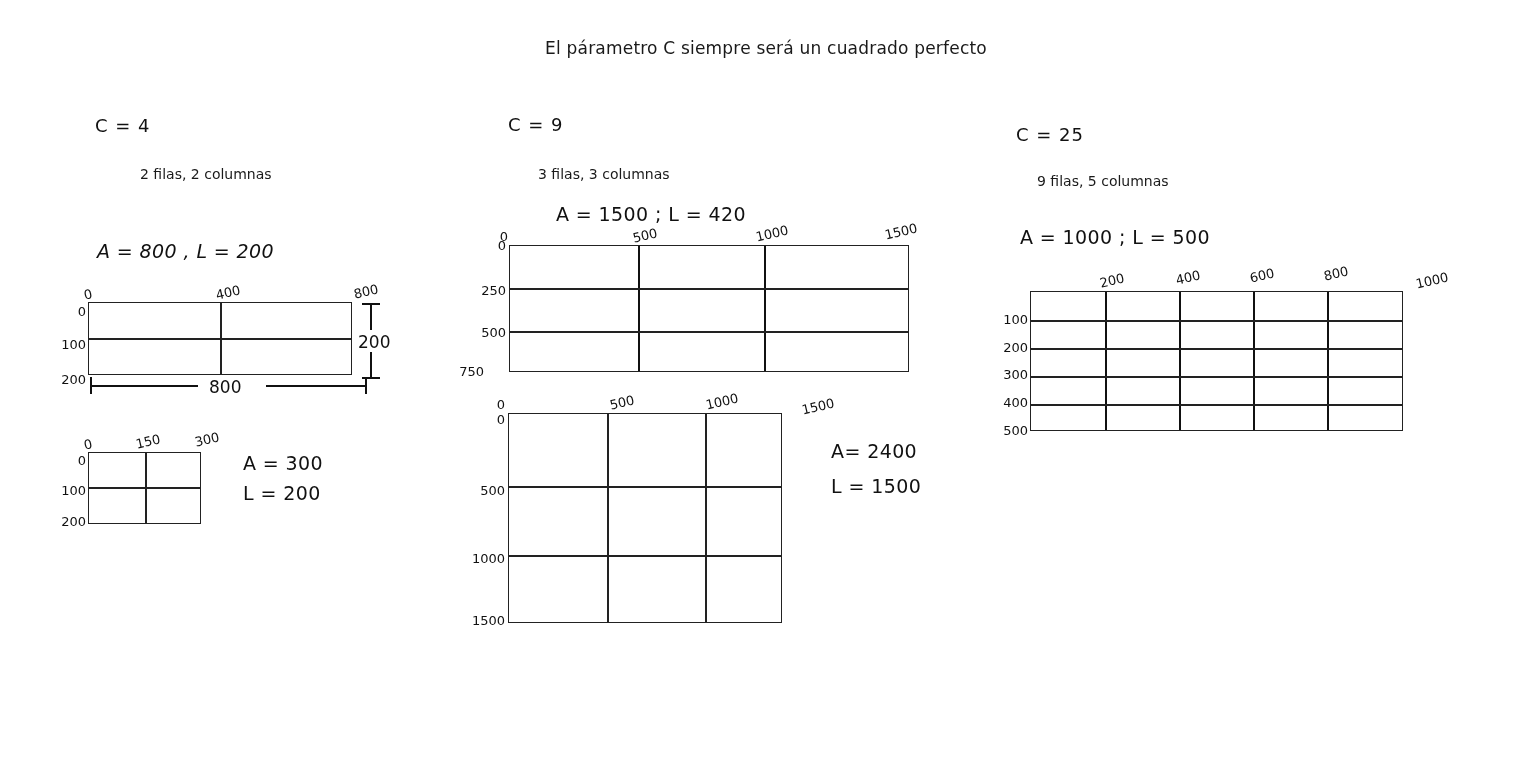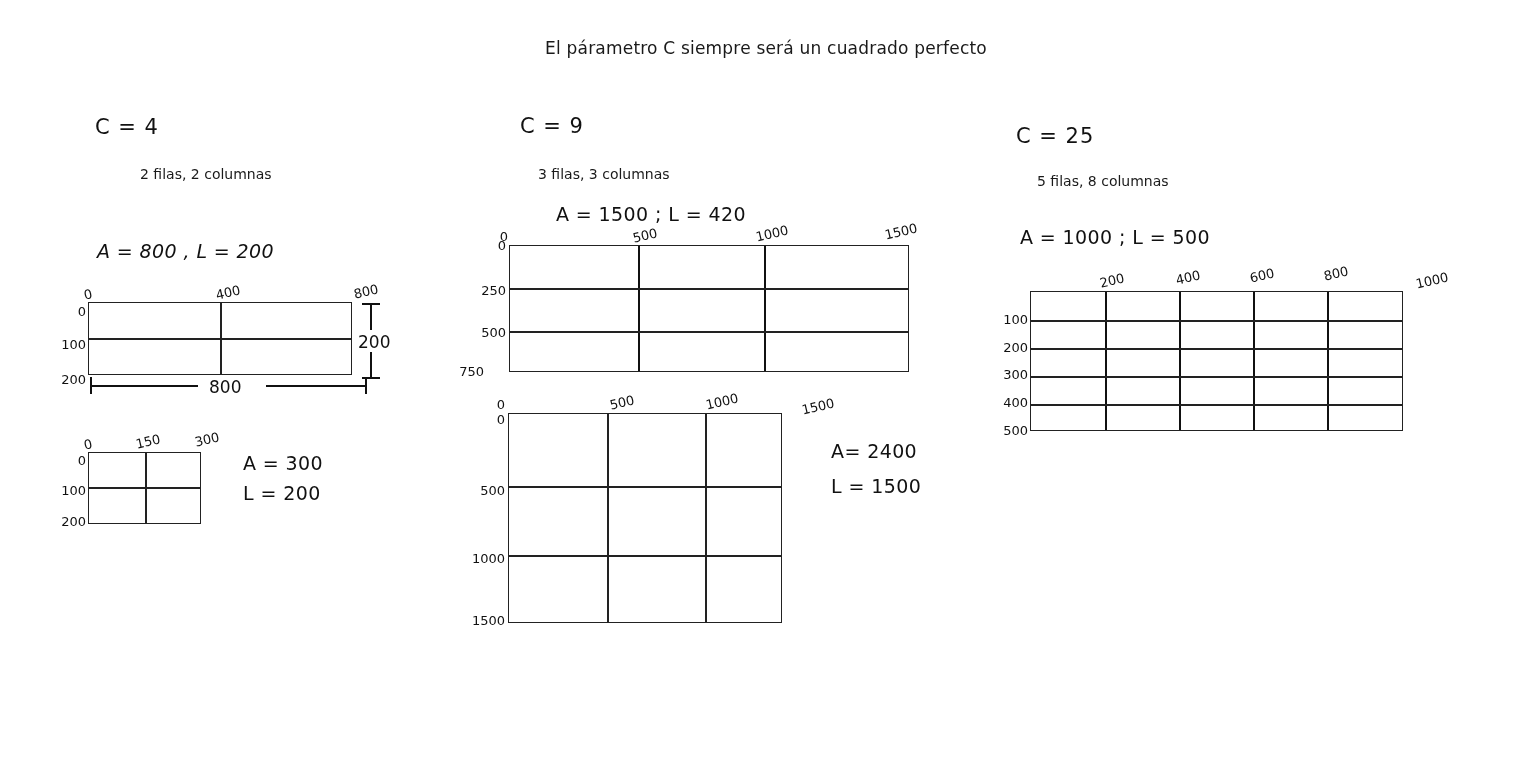--- a/index.html
+++ b/index.html
@@ -21,21 +21,21 @@
     top: 38px;
     left: 0;
     width: 1532px;
     text-align: center;
     font-size: 17px;
     letter-spacing: 0.2px;
     color: #1a1a1a;
   }
 
   .case-title {
-    font-size: 21px;
+    font-size: 18px;
     letter-spacing: 1px;
     color: #111;
   }
   .case-sub {
     font-size: 14px;
     color: #1a1a1a;
   }
 
   .grid {
     position: absolute;
@@ -129,21 +129,21 @@
 <div class="tick top" style="left:88px; top:452px;">0</div>
 <div class="tick top" style="left:148px; top:449px;">150</div>
 <div class="tick top" style="left:207px; top:447px;">300</div>
 <div class="tick left" style="left:86px; top:460px;">0</div>
 <div class="tick left" style="left:86px; top:490px;">100</div>
 <div class="tick left" style="left:86px; top:521px;">200</div>
 
 <div class="abs annot big" style="left:243px; top:452px;">A = 300</div>
 <div class="abs annot big" style="left:243px; top:482px;">L = 200</div>
 
-<div class="abs case-title" style="left:520px; top:114px;">C = 9</div>
+<div class="abs case-title" style="left:508px; top:114px;">C = 9</div>
 <div class="abs case-sub" style="left:538px; top:166px;">3 filas, 3 columnas</div>
 <div class="abs annot big" style="left:556px; top:203px;">A = 1500 ;  L = 420</div>
 
 <div class="grid" style="left:509px; top:245px; width:400px; height:127px;">
   <div class="gline-v thick" style="left:128px;"></div>
   <div class="gline-v thick" style="left:254px;"></div>
   <div class="gline-h" style="top:42px;"></div>
   <div class="gline-h" style="top:85px;"></div>
 </div>
 <div class="tick plain" style="left:504px; top:244px;">0</div>
@@ -167,21 +167,21 @@
 <div class="tick top" style="left:818px; top:414px;">1500</div>
 <div class="tick left" style="left:505px; top:419px;">0</div>
 <div class="tick left" style="left:505px; top:490px;">500</div>
 <div class="tick left" style="left:505px; top:558px;">1000</div>
 <div class="tick left" style="left:505px; top:620px;">1500</div>
 
 <div class="abs annot big" style="left:831px; top:440px;">A= 2400</div>
 <div class="abs annot big" style="left:831px; top:475px;">L = 1500</div>
 
 <div class="abs case-title" style="left:1016px; top:124px;">C = 25</div>
-<div class="abs case-sub" style="left:1037px; top:173px;">5 filas, 8 columnas</div>
+<div class="abs case-sub" style="left:1037px; top:173px;">9 filas, 5 columnas</div>
 <div class="abs annot big" style="left:1020px; top:226px;">A = 1000  ;  L = 500</div>
 
 <div class="grid" style="left:1030px; top:291px; width:373px; height:140px;">
   <div class="gline-v thick" style="left:74px;"></div>
   <div class="gline-v thick" style="left:148px;"></div>
   <div class="gline-v thick" style="left:222px;"></div>
   <div class="gline-v thick" style="left:296px;"></div>
   <div class="gline-h" style="top:28px;"></div>
   <div class="gline-h" style="top:56px;"></div>
   <div class="gline-h" style="top:84px;"></div>

